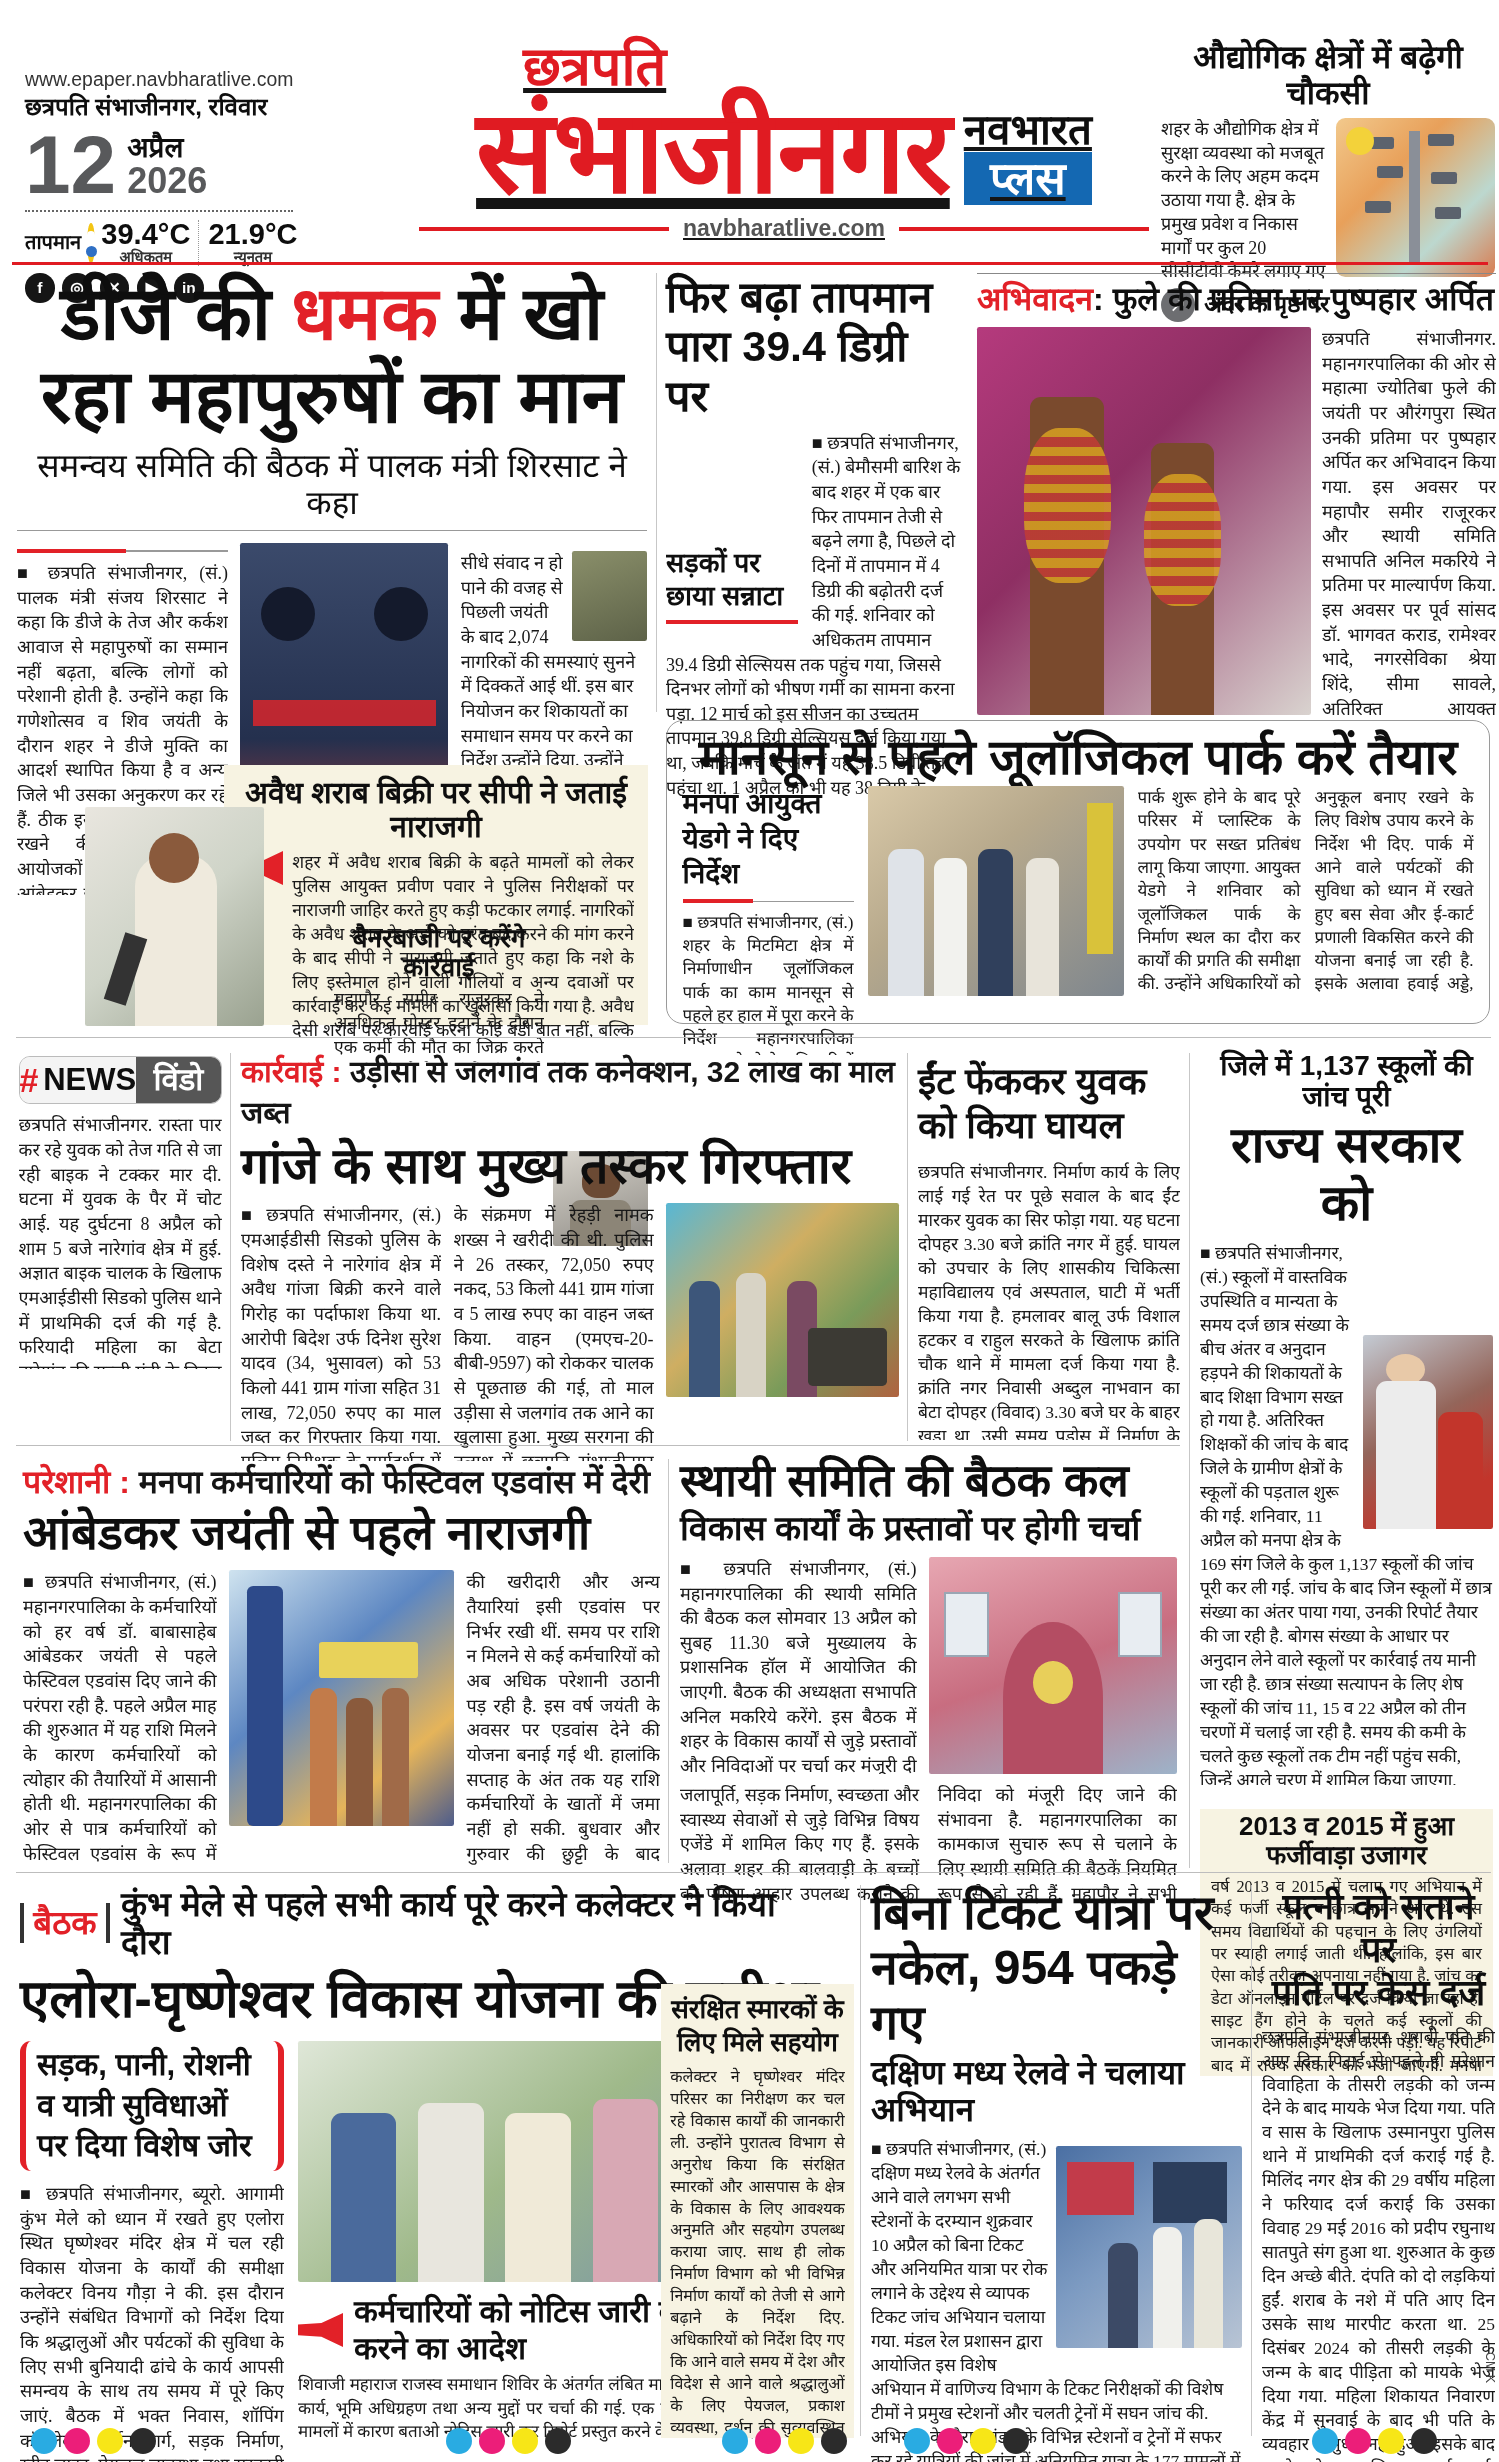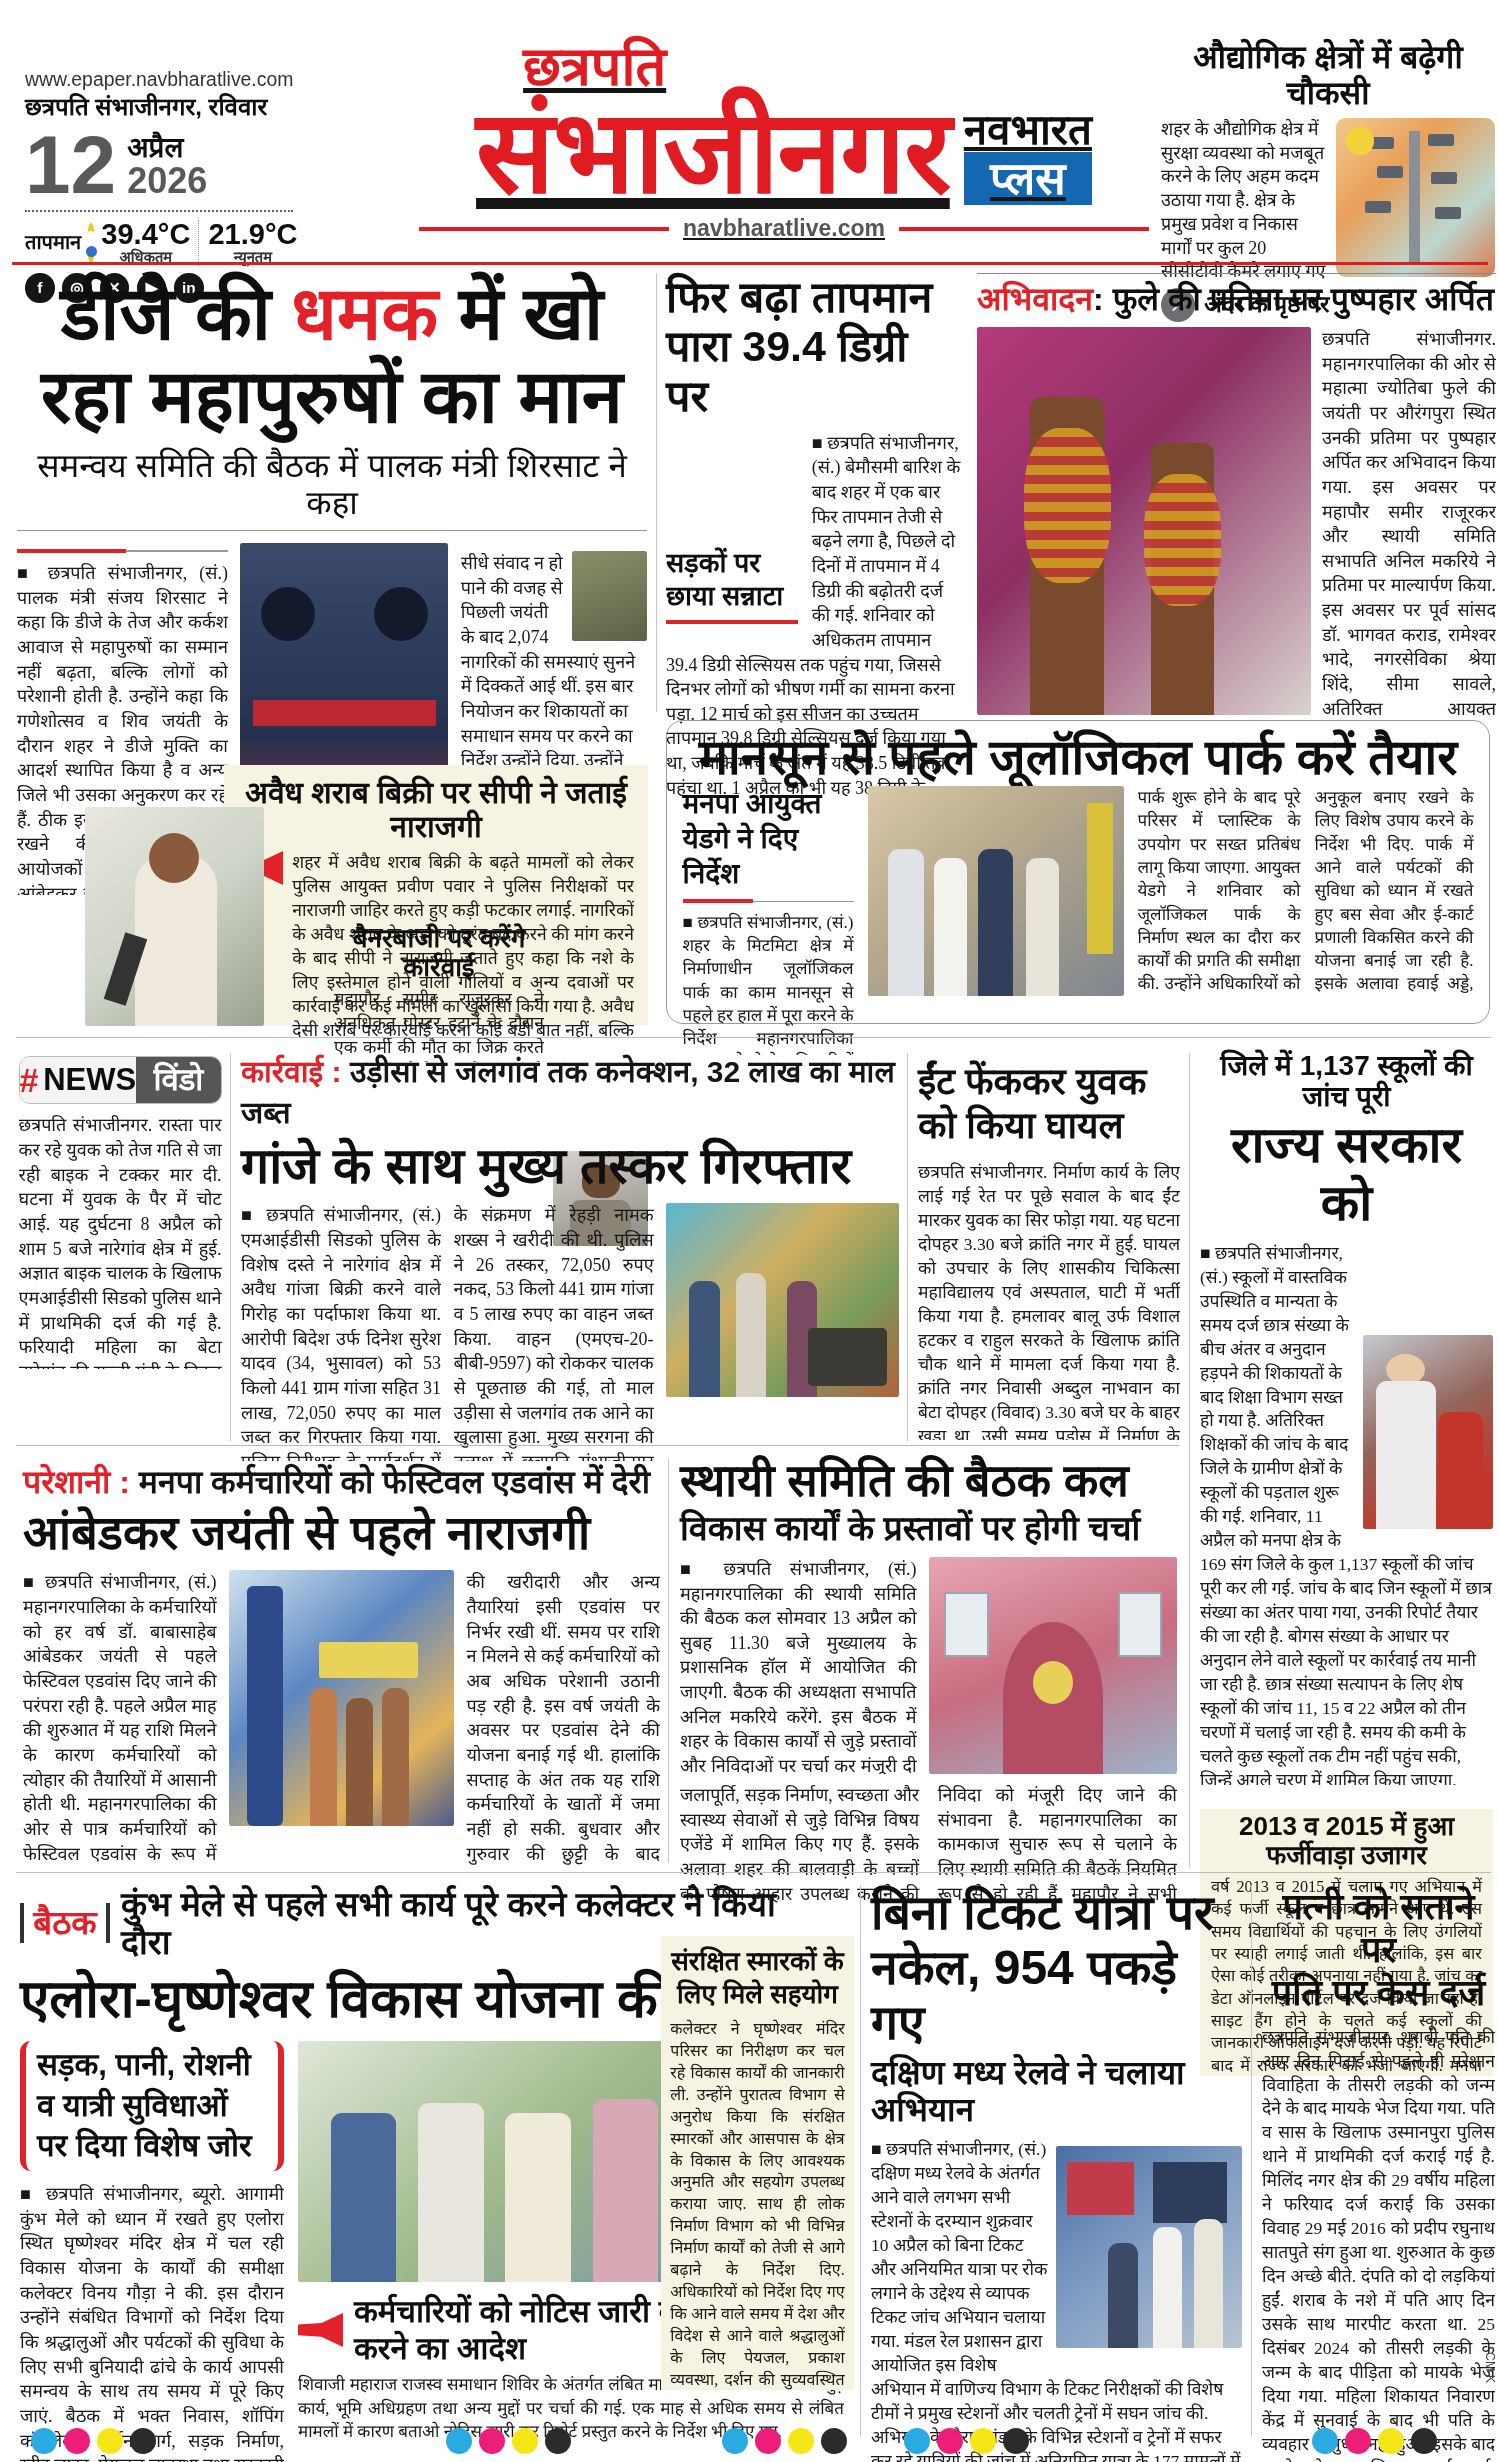--- a/index.html
+++ b/index.html
@@ -345,21 +345,21 @@
           <div class="megaphone"></div>
           <div class="hl" style="font-size:31px; line-height:1.2;">कर्मचारियों को नोटिस जारी कर रिपोर्ट प्रस्तुत करने का आदेश</div>
         </div>
         <div class="body-text" style="font-size:17px; margin-top:6.2px; height:93px; overflow:hidden;">शिवाजी महाराज राजस्व समाधान शिविर के अंतर्गत लंबित मामलों के साथ जनगणना से जुड़े कार्य, भूमि अधिग्रहण तथा अन्य मुद्दों पर चर्चा की गई. एक माह से अधिक समय से लंबित मामलों में कारण बताओ नोटिस जारी कर रिपोर्ट प्रस्तुत करने के निर्देश भी दिए गए.</div>
 
       </div>
     </div>
   </div>
 
   <div class="abs cream" style="left:851px; top:1987px; width:7.8px; height:0;"></div>
-  <div class="abs cream" style="left:661px; top:1936px; width:193px; height:454px; padding:9.3px 9.3px;">
+  <div class="abs cream" style="left:661px; top:1984px; width:193px; height:454px; padding:9.3px 9.3px;">
     <div class="hl" style="font-size:26px; text-align:center; line-height:1.25;"><span>संरक्षित स्मारकों के</span><br><span>लिए मिले सहयोग</span></div>
     <div class="body-text" style="font-size:16px; margin-top:7.8px; height:373px; overflow:hidden;">कलेक्टर ने घृष्णेश्वर मंदिर परिसर का निरीक्षण कर चल रहे विकास कार्यों की जानकारी ली. उन्होंने पुरातत्व विभाग से अनुरोध किया कि संरक्षित स्मारकों और आसपास के क्षेत्र के विकास के लिए आवश्यक अनुमति और सहयोग उपलब्ध कराया जाए. साथ ही लोक निर्माण विभाग को भी विभिन्न निर्माण कार्यों को तेजी से आगे बढ़ाने के निर्देश दिए. अधिकारियों को निर्देश दिए गए कि आने वाले समय में देश और विदेश से आने वाले श्रद्धालुओं के लिए पेयजल, प्रकाश व्यवस्था, दर्शन की सुव्यवस्थित व्यवस्था, वैकल्पिक यातायात मार्ग, पार्किंग स्थल, बस स्टैंड और ठहरने की सुविधाएं सुनिश्चित की जाएं. साथ ही मार्गदर्शन के लिए सड़क किनारे दिशा सूचक संकेतक मराठी, हिंदी और अंग्रेजी तीनों भाषाओं में लगाए जाएं. बैठक के दौरान खुलताबाद तहसील के राजस्व कार्यों की भी समीक्षा की गई.</div>
 
   </div>
 
   <div class="vrule" style="left:860px; top:1885px; height:551px;"></div>
   <div class="abs" style="left:871px; top:1885px; width:371px;">
     <div class="hl" style="font-size:48px; line-height:1.15;"><span>बिना टिकट यात्रा पर</span><br><span>नकेल, 954 पकड़े गए</span></div>
     <div class="hl" style="font-size:33px; font-weight:600; margin-top:4.7px;">दक्षिण मध्य रेलवे ने चलाया अभियान</div>
     <div style="position:relative; margin-top:9.3px; height:388px; overflow:hidden;">

